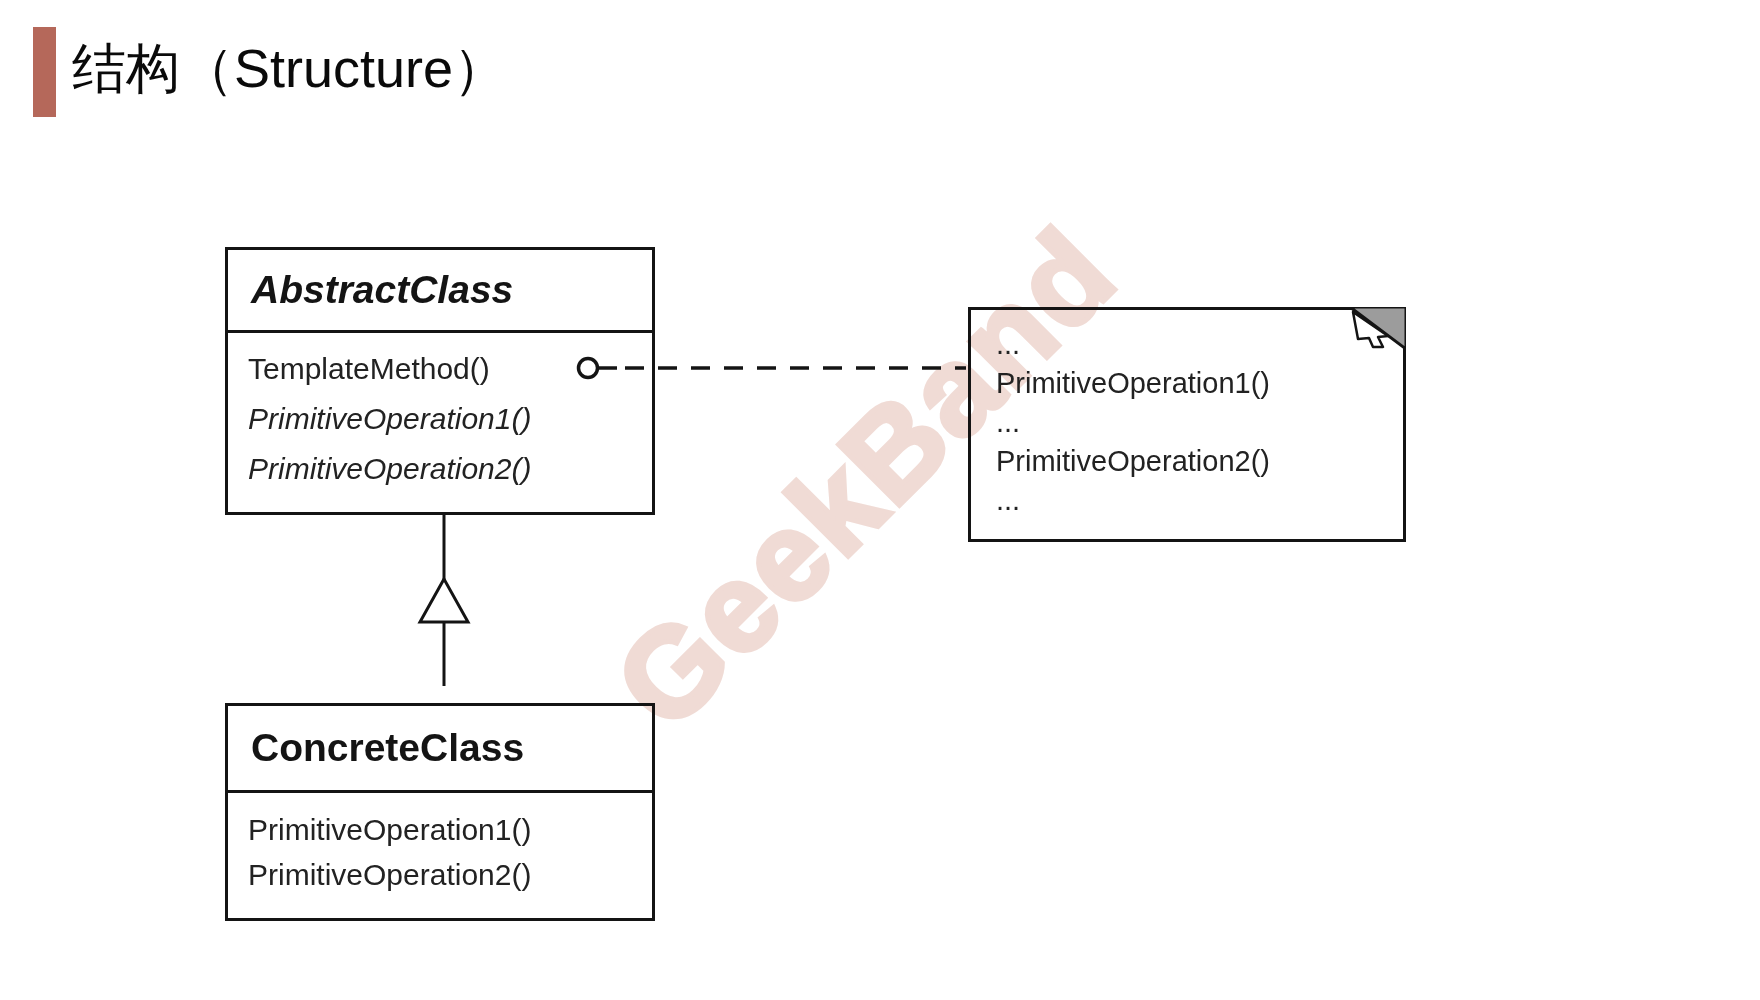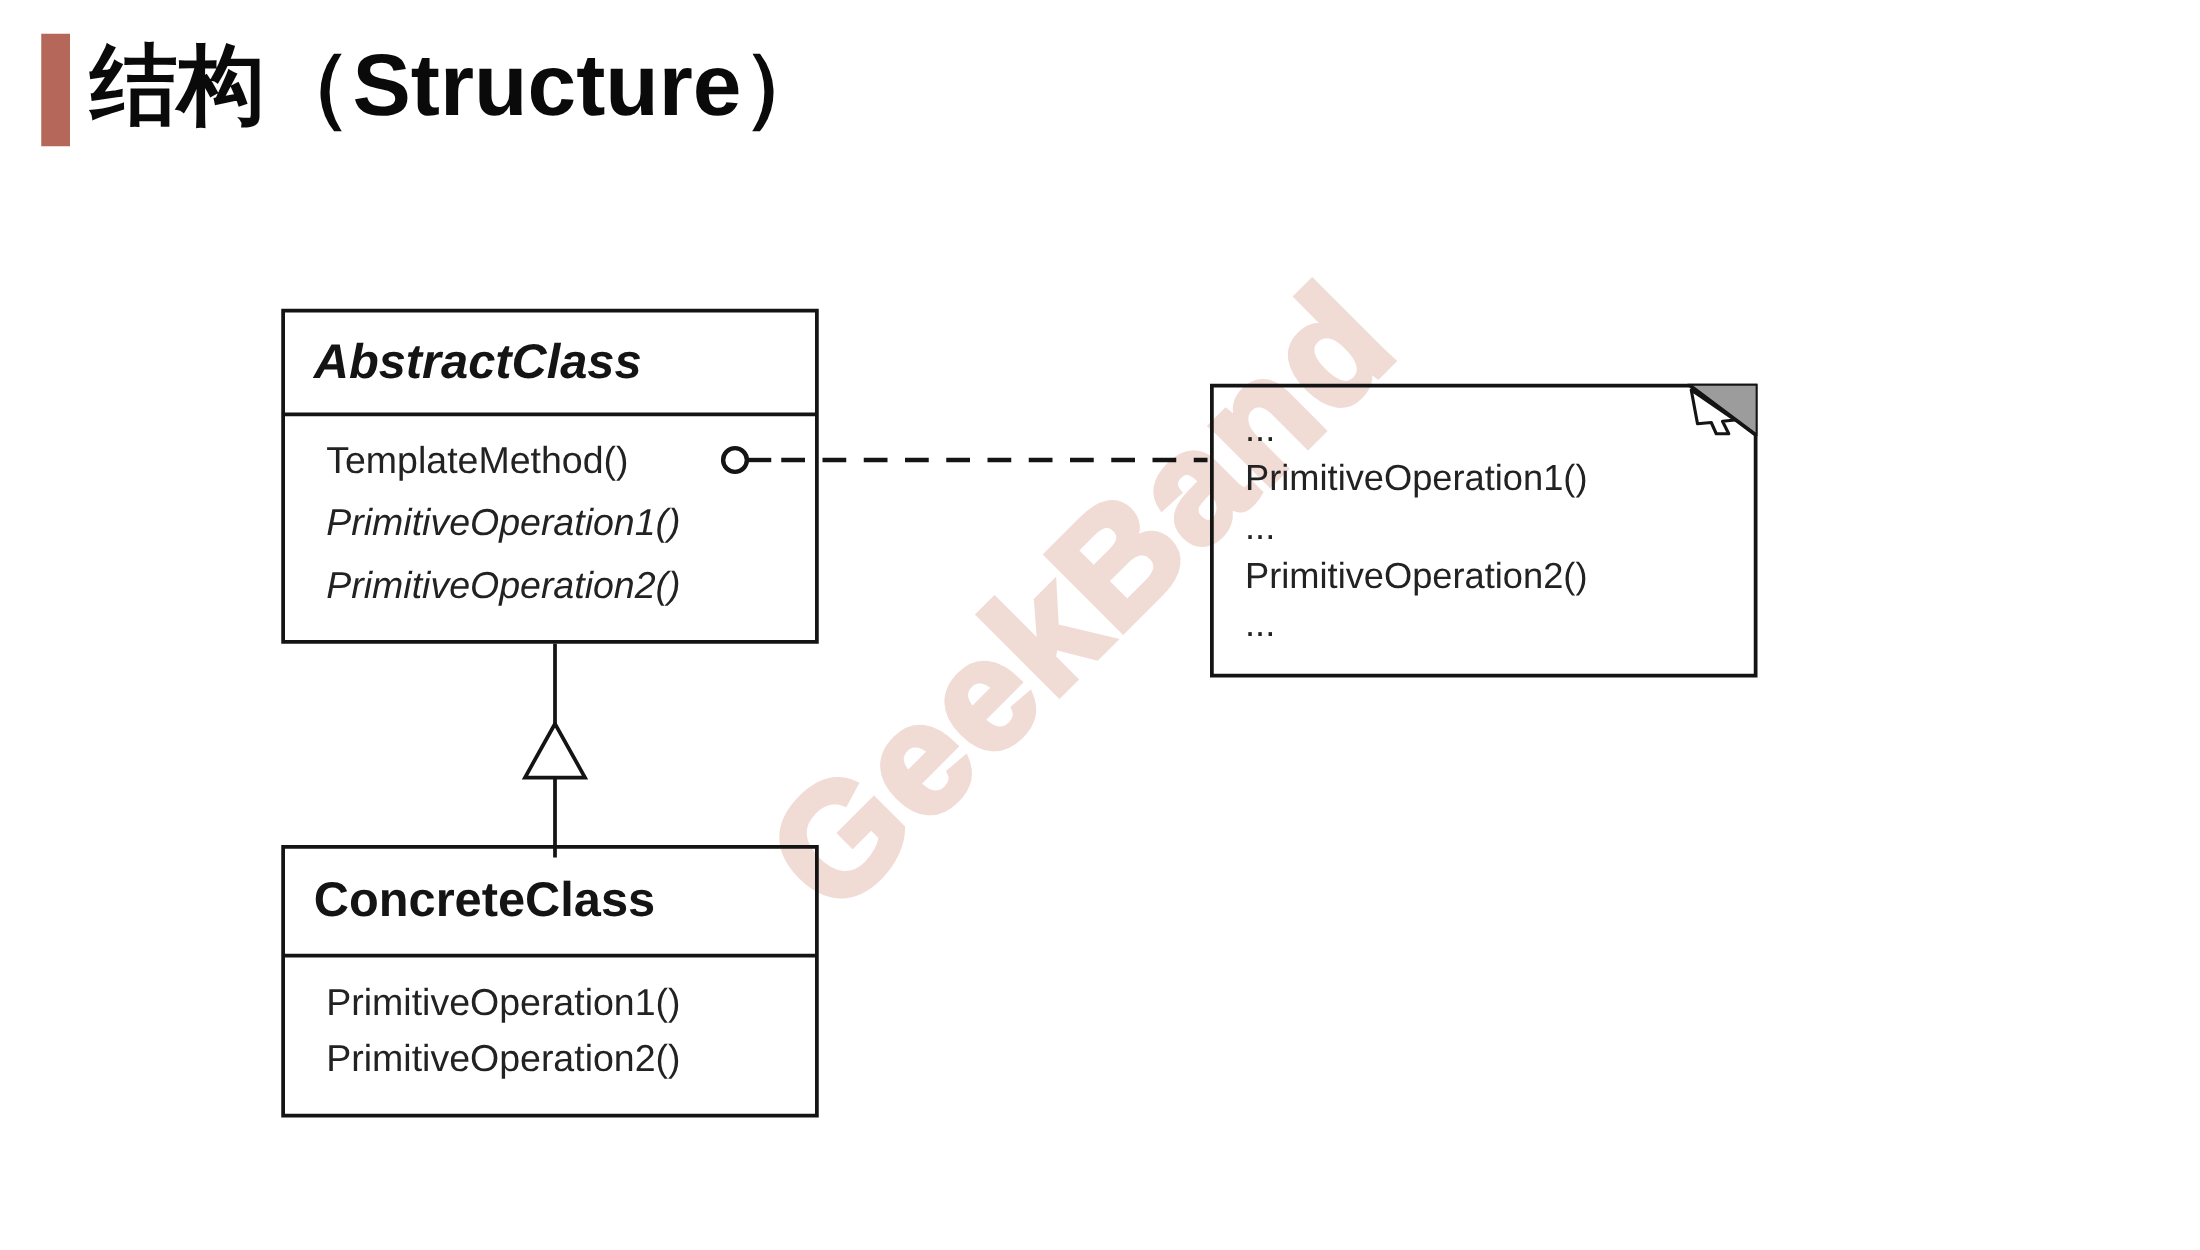--- a/index.html
+++ b/index.html
@@ -16,23 +16,23 @@
   .accent-bar {
     position: absolute;
     left: 33px; top: 27px;
     width: 23px; height: 90px;
     background: var(--accent, #b5685a);
   }
   .slide-title {
     position: absolute;
     left: 72px; top: 22px;
     margin: 0;
-    font-size: 70px;
+    font-size: 54px;
     line-height: 92px;
-    font-weight: bold;
+    font-weight: normal;
     color: #0a0a0a;
     letter-spacing: 0px;
     white-space: nowrap;
   }
 
   
   .watermark {
     position: absolute;
     left: 865px; top: 478px;
     transform: translate(-50%, -50%) rotate(-45deg);
@@ -57,36 +57,36 @@
 
   
   .uml-class {
     position: absolute;
     box-sizing: border-box;
     border: 3px solid var(--line, #141414);
     background: transparent;
     z-index: 3;
   }
   .uml-class.abstract { left: 225px; top: 247px; width: 430px; height: 268px; }
-  .uml-class.concrete { left: 225px; top: 676px; width: 430px; height: 218px; }
+  .uml-class.concrete { left: 225px; top: 703px; width: 430px; height: 218px; }
 
   .uml-class-name {
     box-sizing: border-box;
     border-bottom: 3px solid var(--line, #141414);
     display: flex;
     align-items: center;
     padding-left: 23px;
     font-weight: bold;
     font-size: 39px;
     color: #141414;
   }
   .uml-class.abstract .uml-class-name { height: 83px; font-style: italic; }
   .uml-class.concrete .uml-class-name { height: 87px; }
 
-  .uml-methods { padding-left: 33px; color: #222222; }
+  .uml-methods { padding-left: 20px; color: #222222; }
   .uml-class.abstract .uml-methods { padding-top: 11px; }
   .uml-class.concrete .uml-methods { padding-top: 14px; }
   .uml-method {
     font-size: 30px;
     display: flex;
     align-items: center;
     white-space: nowrap;
   }
   .uml-class.abstract .uml-method { height: 50px; }
   .uml-class.concrete .uml-method { height: 45px; }

